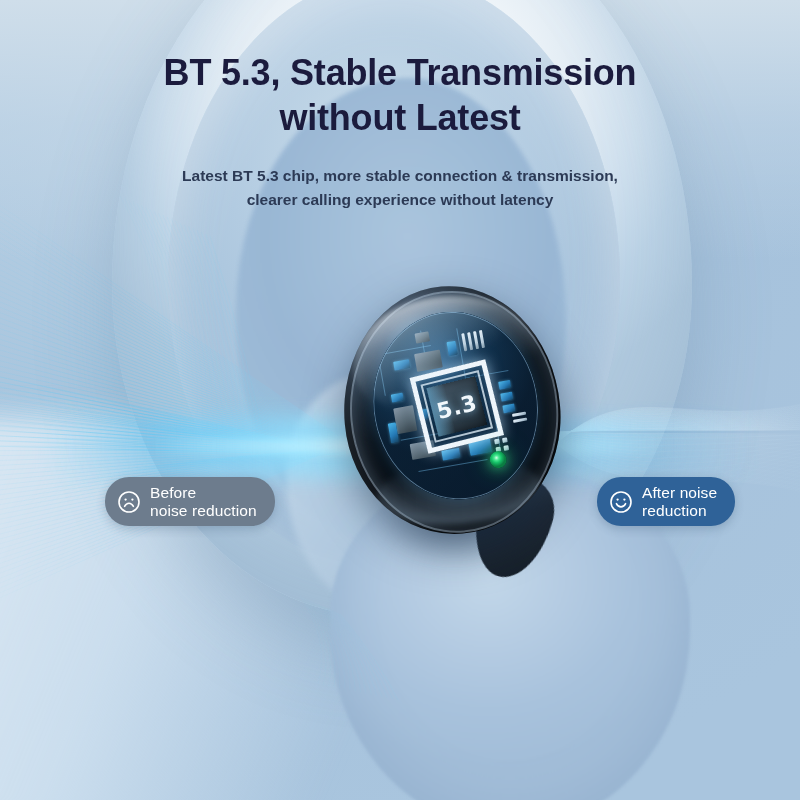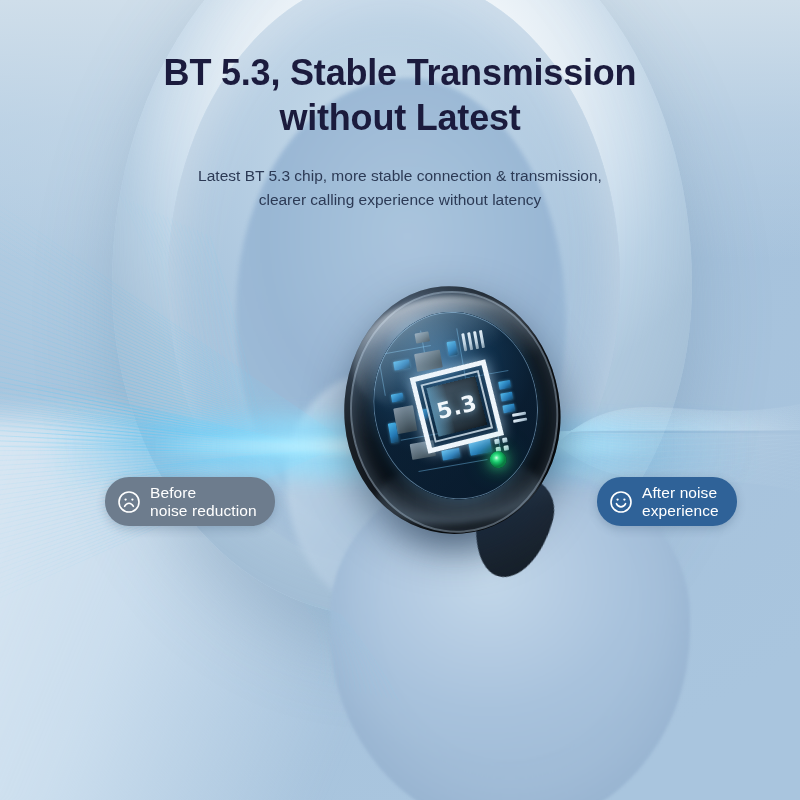--- a/index.html
+++ b/index.html
@@ -387,20 +387,21 @@
   .subhead {
     position: absolute;
     left: 0;
     right: 0;
     top: 164px;
     text-align: center;
     color: #2c3a55;
     font-size: 15.5px;
     line-height: 1.52;
     white-space: pre-line;
+    font-weight: bold;
   }
 </style>
 </head>
 <body>
 
 <div id="banner">
 
   <div class="bg-base"></div>
   <div class="bg-topwash"></div>
   <div class="bg-cool-left"></div>
@@ -792,21 +793,21 @@
   </div>
 
   <div class="badge badge-after">
     <svg class="face-icon" width="24" height="24" viewBox="0 0 24 24" aria-hidden="true">
       <circle cx="12" cy="12" r="10" fill="none" stroke="#ffffff" stroke-width="1.6"></circle>
       <circle cx="8.6" cy="9.6" r="1.15" fill="#ffffff"></circle>
       <circle cx="15.4" cy="9.6" r="1.15" fill="#ffffff"></circle>
       <path d="M7.4 13.6c1.1 2.2 2.7 3.3 4.6 3.3s3.5-1.1 4.6-3.3" fill="none" stroke="#ffffff" stroke-width="1.6" stroke-linecap="round"></path>
     </svg>
     <span class="badge-text">After noise
-experience</span>
+reduction</span>
   </div>
 
   <div class="headline">BT 5.3, Stable Transmission
 without Latest</div>
   <div class="subhead">Latest BT 5.3 chip, more stable connection &amp; transmission,
 clearer calling experience without latency</div>
 
 </div>
 
 </body></html>

